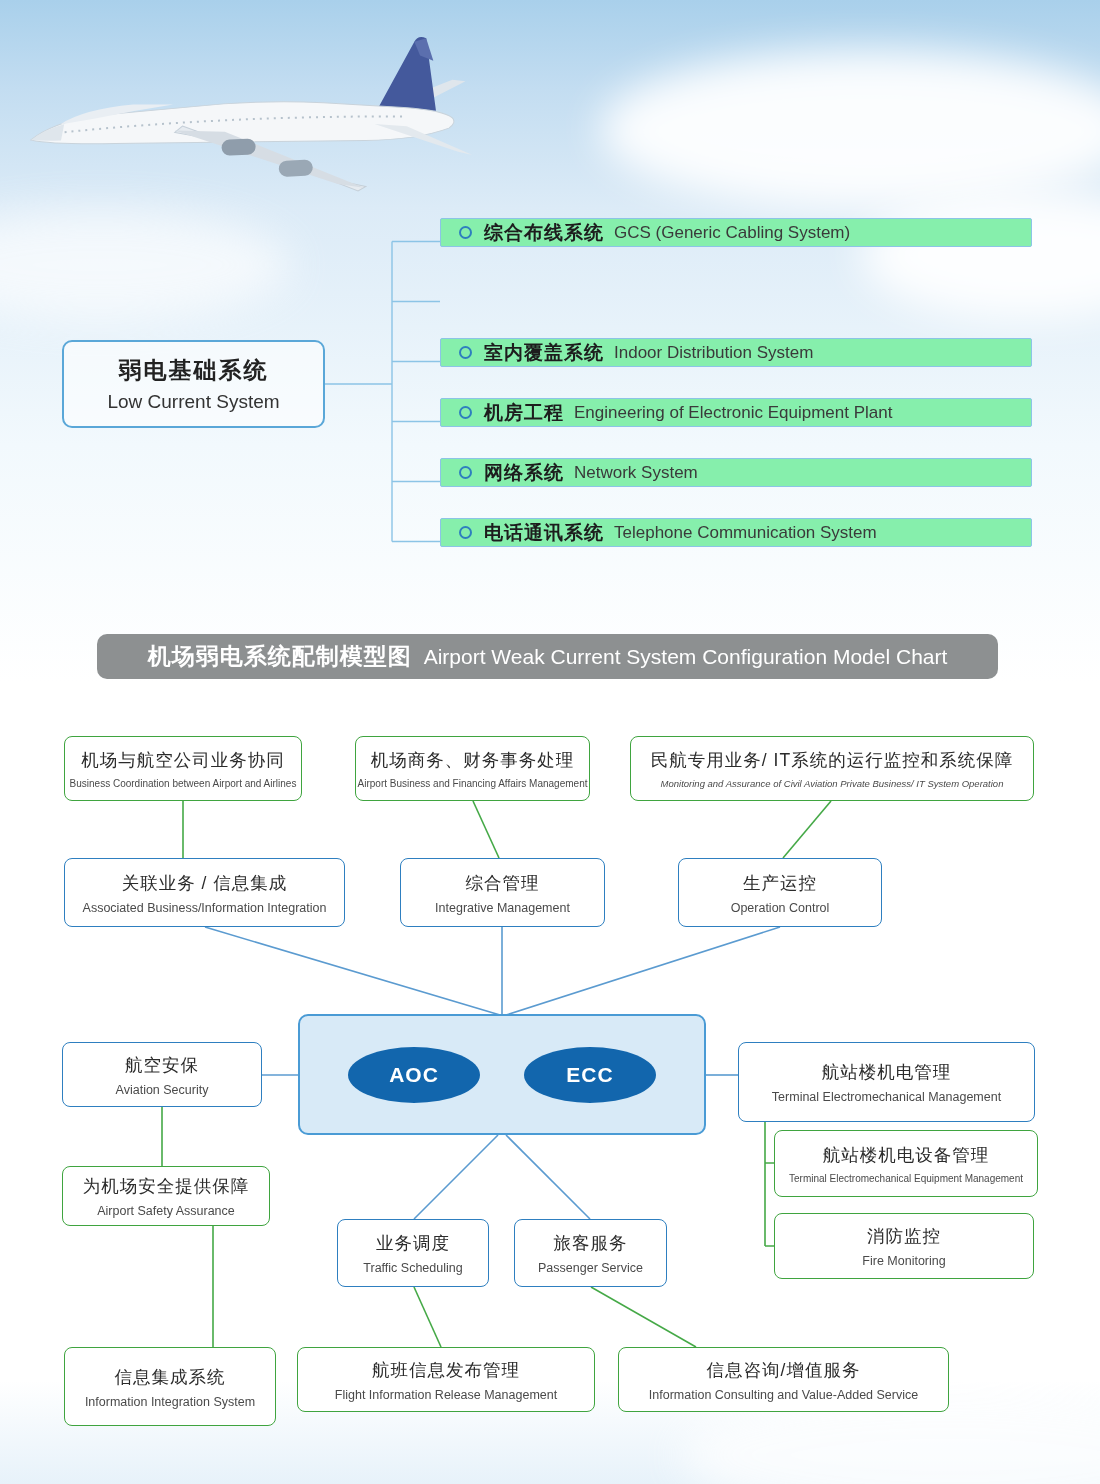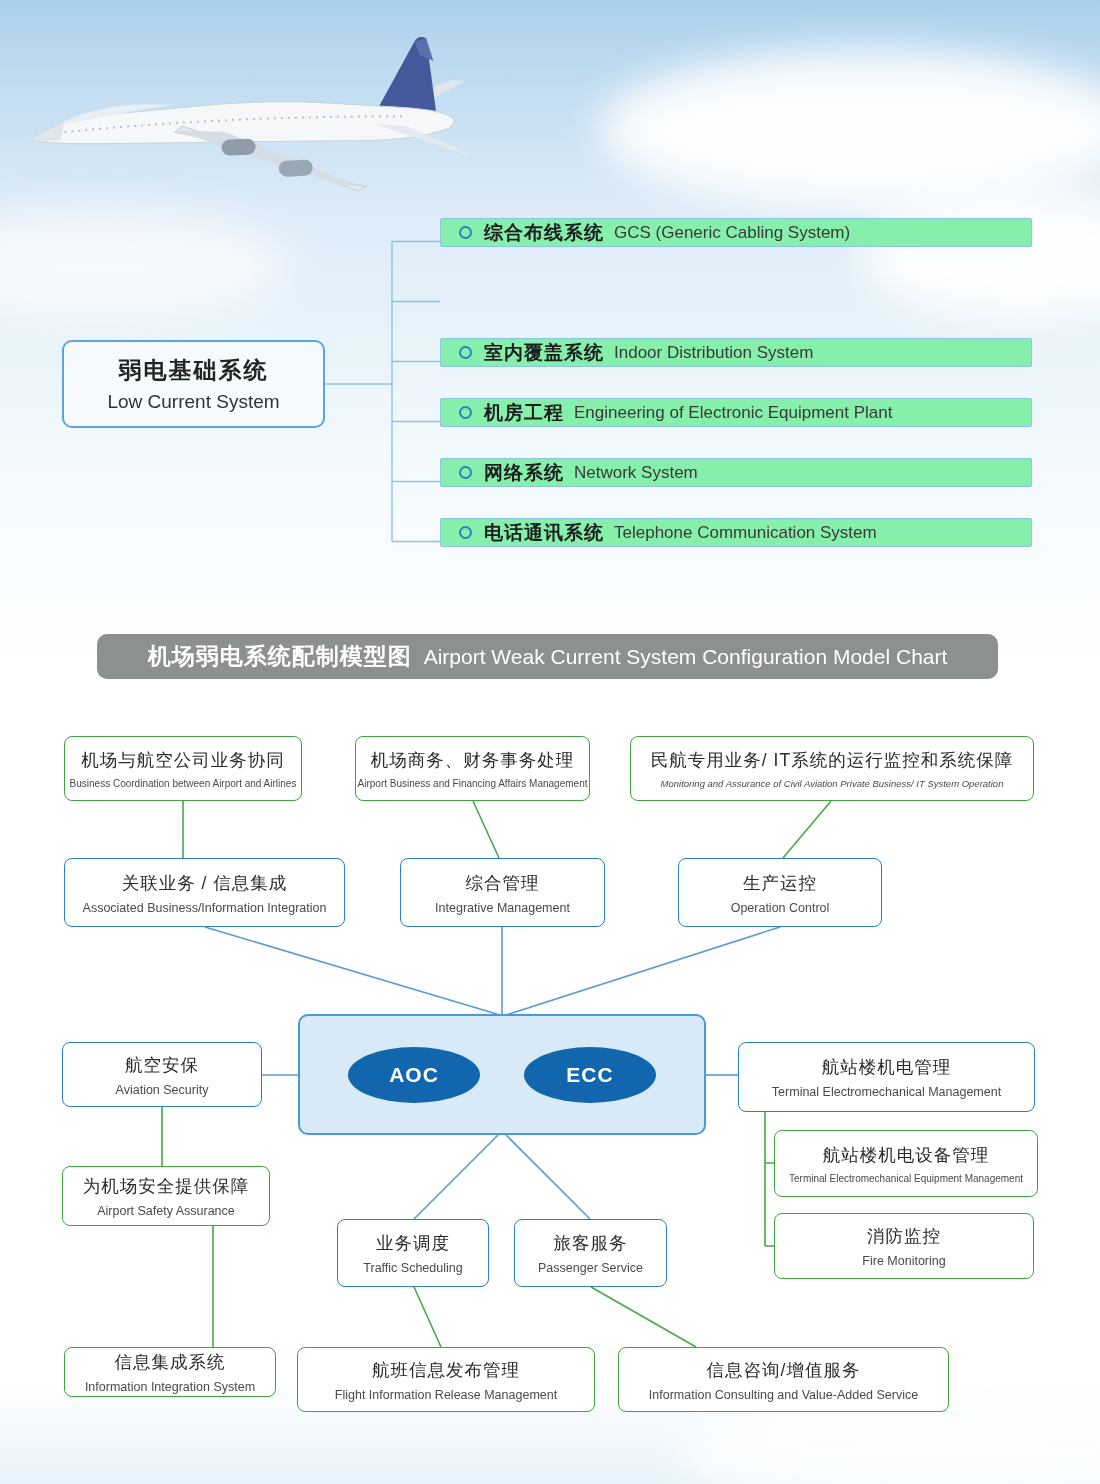--- a/index.html
+++ b/index.html
@@ -184,21 +184,21 @@
 
   <div class="node blue" style="left:62px;top:1042px;width:200px;height:65px">
     <div class="zh">航空安保</div>
     <div class="en">Aviation Security</div>
   </div>
   <div class="node green" style="left:62px;top:1166px;width:208px;height:60px">
     <div class="zh">为机场安全提供保障</div>
     <div class="en">Airport Safety Assurance</div>
   </div>
 
-  <div class="node blue" style="left:738px;top:1042px;width:297px;height:70px">
+  <div class="node blue" style="left:738px;top:1042px;width:297px;height:80px">
     <div class="zh">航站楼机电管理</div>
     <div class="en">Terminal Electromechanical Management</div>
   </div>
   <div class="node green" style="left:774px;top:1130px;width:264px;height:67px">
     <div class="zh">航站楼机电设备管理</div>
     <div class="en en-11">Terminal Electromechanical Equipment Management</div>
   </div>
   <div class="node green" style="left:774px;top:1213px;width:260px;height:66px">
     <div class="zh">消防监控</div>
     <div class="en">Fire Monitoring</div>
@@ -206,21 +206,21 @@
 
   <div class="node blue" style="left:337px;top:1219px;width:152px;height:68px">
     <div class="zh">业务调度</div>
     <div class="en">Traffic Scheduling</div>
   </div>
   <div class="node blue" style="left:514px;top:1219px;width:153px;height:68px">
     <div class="zh">旅客服务</div>
     <div class="en">Passenger Service</div>
   </div>
 
-  <div class="node green" style="left:64px;top:1347px;width:212px;height:50px">
+  <div class="node green" style="left:64px;top:1347px;width:212px;height:79px">
     <div class="zh">信息集成系统</div>
     <div class="en">Information Integration System</div>
   </div>
   <div class="node green" style="left:297px;top:1347px;width:298px;height:65px">
     <div class="zh">航班信息发布管理</div>
     <div class="en">Flight Information Release Management</div>
   </div>
   <div class="node green" style="left:618px;top:1347px;width:331px;height:65px">
     <div class="zh">信息咨询/增值服务</div>
     <div class="en">Information Consulting and Value-Added Service</div>

